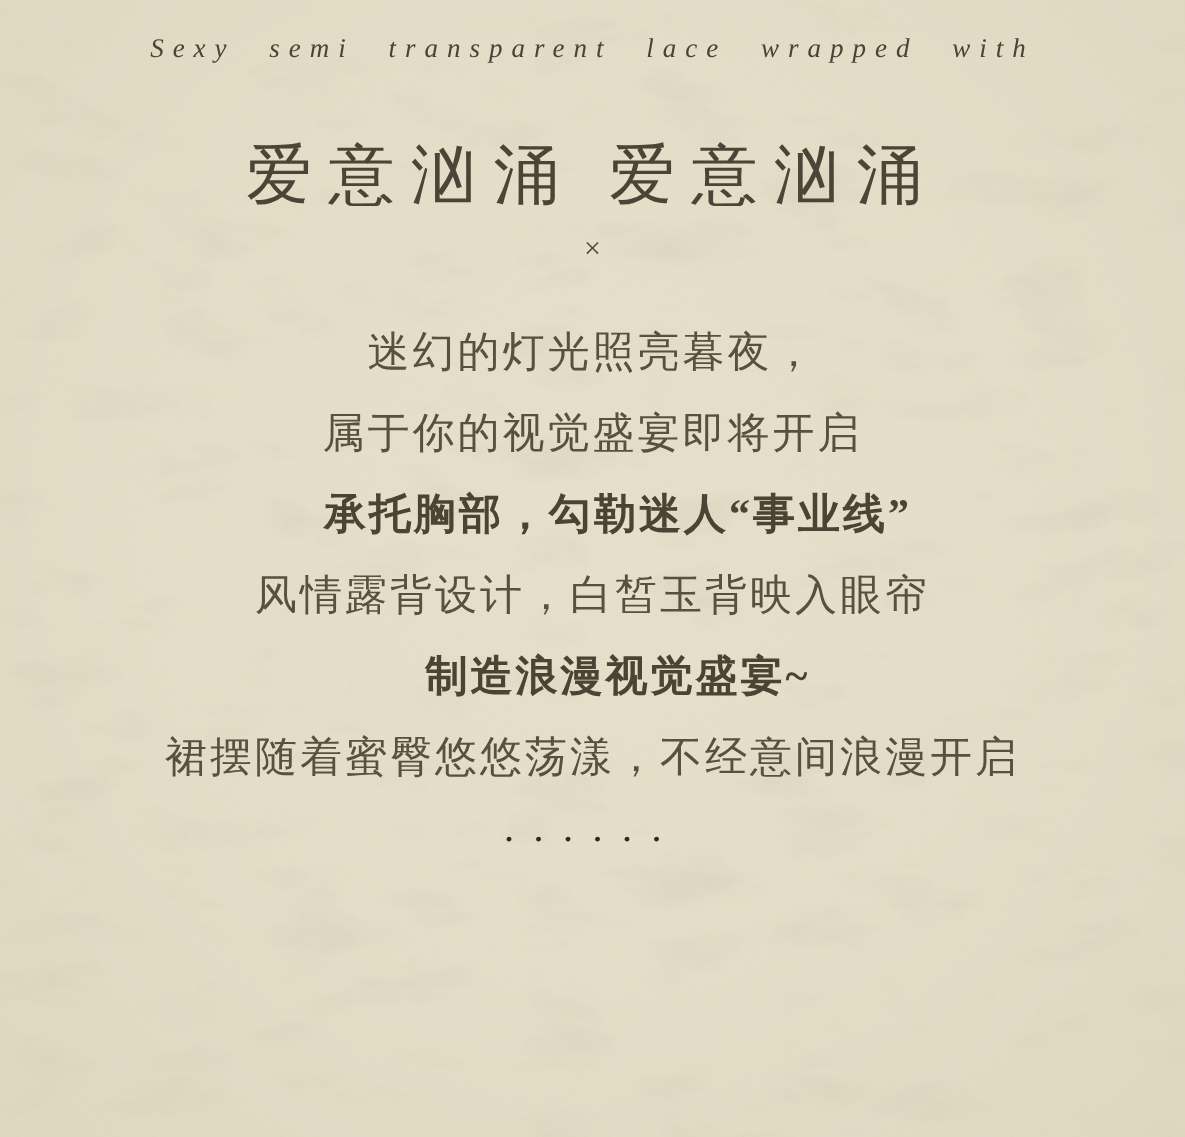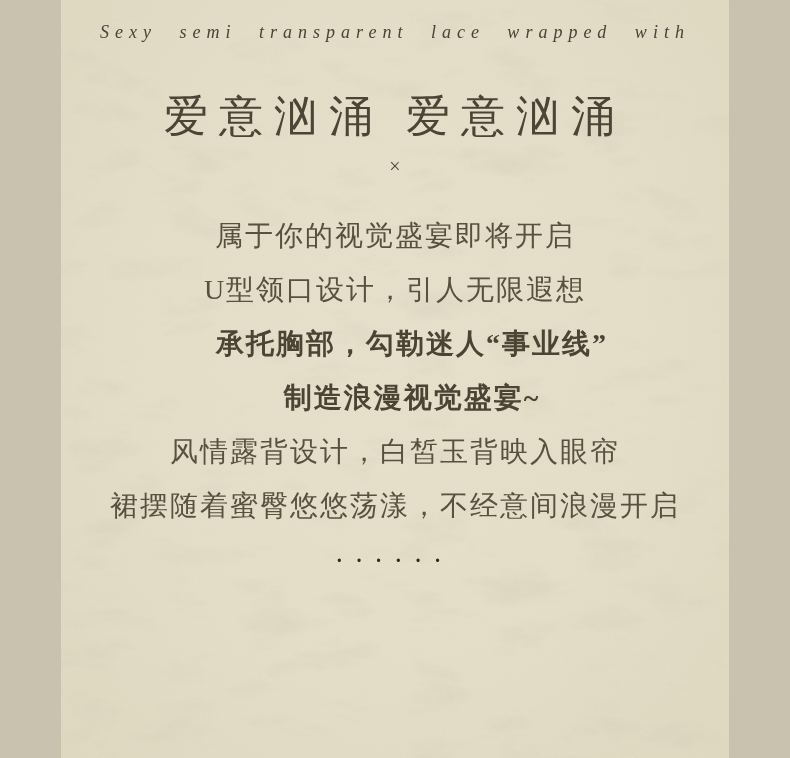--- a/index.html
+++ b/index.html
@@ -2,21 +2,21 @@
 <html lang="zh"><head>
 <meta charset="utf-8">
 <style>
   html, body {
     margin: 0;
     padding: 0;
     background: #c9c2ae;
   }
   .poster {
     position: relative;
-    width: 668px;
+    width: 790px;
     height: 758px;
     margin: 0 auto;
     overflow: hidden;
     background: radial-gradient(ellipse at 50% 45%, #e8e1cc 0%, #e5dec8 55%, #e0d9c2 100%);
     font-family: "Liberation Serif", "DejaVu Serif", serif;
   }
   .texture {
     position: absolute;
     inset: 0;
     pointer-events: none;
@@ -105,24 +105,24 @@
 
   <div class="content">
 
     <div class="en-tagline">Sexy semi transparent lace wrapped with</div>
 
     <h1 class="title">爱意汹涌 爱意汹涌</h1>
 
     <div class="divider-x">×</div>
 
     <div class="body-lines">
+      <p class="line">迷幻的灯光照亮暮夜，</p>
       <p class="line">属于你的视觉盛宴即将开启</p>
-      <p class="line">U型领口设计，引人无限遐想</p>
       <p class="line em">承托胸部，勾勒迷人“事业线”</p>
+      <p class="line">风情露背设计，白皙玉背映入眼帘</p>
       <p class="line em">制造浪漫视觉盛宴~</p>
-      <p class="line">风情露背设计，白皙玉背映入眼帘</p>
       <p class="line">裙摆随着蜜臀悠悠荡漾，不经意间浪漫开启</p>
     </div>
 
     <div class="dots">······</div>
 
   </div>
 </div>
 
 </body></html>

